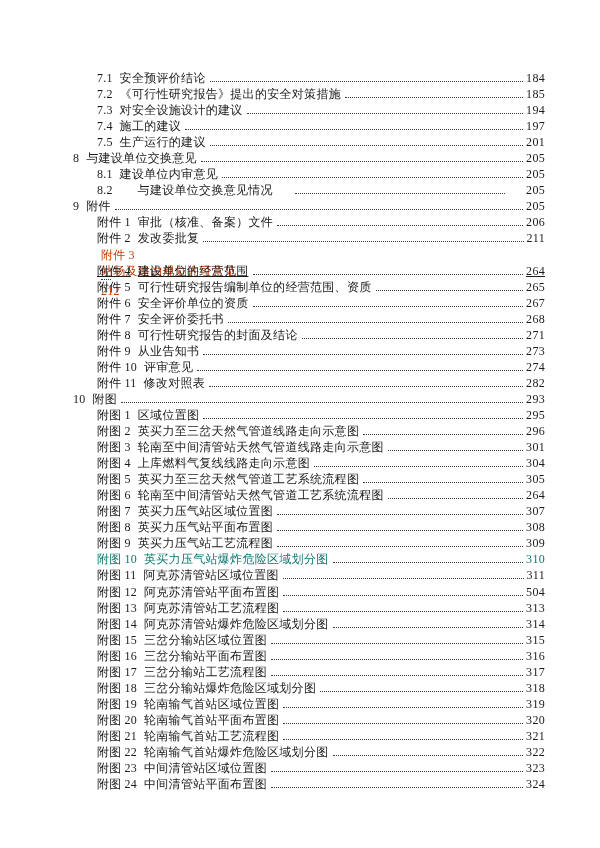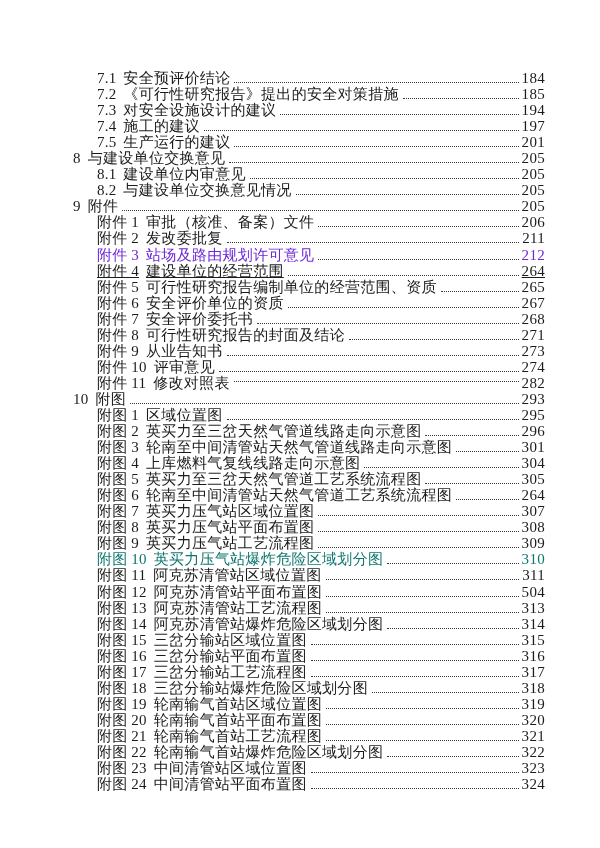--- a/index.html
+++ b/index.html
@@ -22,21 +22,21 @@
     padding: 70px 55px 0 73px;
   }
   .toc {
     width: 472px;
   }
   .toc-row {
     display: flex;
     align-items: baseline;
     height: 16.05px;
     line-height: 16.05px;
-    font-size: 15px;
+    font-size: 12px;
     color: #1b1b1b;
     white-space: nowrap;
     cursor: default;
   }
   .toc-row.lvl-2 {
     padding-left: 24px;
   }
   .toc-label {
     margin-right: 7px;
     letter-spacing: 0.2px;
@@ -95,21 +95,21 @@
         <span class="toc-title">与建设单位交换意见</span>
     <span class="leader"></span>
     <span class="toc-page">205</span>
   </div>
       <div class="toc-row lvl-2" style="color: rgb(27, 27, 27);">
     <span class="toc-label">8.1</span>
         <span class="toc-title">建设单位内审意见</span>
     <span class="leader"></span>
     <span class="toc-page">205</span>
   </div>
-      <div class="toc-row lvl-2" style="color: rgb(27, 27, 27);">
+      <div class="toc-row lvl-2" style="color: rgb(27, 27, 27); gap: 18px;">
     <span class="toc-label">8.2</span>
         <span class="toc-title">与建设单位交换意见情况</span>
     <span class="leader"></span>
     <span class="toc-page">205</span>
   </div>
       <div class="toc-row lvl-1" style="color: rgb(27, 27, 27);">
     <span class="toc-label">9</span>
         <span class="toc-title">附件</span>
     <span class="leader"></span>
     <span class="toc-page">205</span>
@@ -119,21 +119,21 @@
         <span class="toc-title">审批（核准、备案）文件</span>
     <span class="leader"></span>
     <span class="toc-page">206</span>
   </div>
       <div class="toc-row lvl-2" style="color: rgb(27, 27, 27);">
     <span class="toc-label">附件 2</span>
         <span class="toc-title">发改委批复</span>
     <span class="leader"></span>
     <span class="toc-page">211</span>
   </div>
-      <div class="toc-row lvl-2" style="color: #6d28d9;">
+      <div class="toc-row lvl-2" style="color: #c2410c; flex-direction: column;">
     <span class="toc-label">附件 3</span>
         <span class="toc-title">站场及路由规划许可意见</span>
     <span class="leader"></span>
     <span class="toc-page">212</span>
   </div>
       <div class="toc-row lvl-2" style="color: rgb(27, 27, 27); text-decoration: underline;">
     <span class="toc-label">附件 4</span>
         <span class="toc-title">建设单位的经营范围</span>
     <span class="leader"></span>
     <span class="toc-page">264</span>
@@ -167,21 +167,21 @@
         <span class="toc-title">从业告知书</span>
     <span class="leader"></span>
     <span class="toc-page">273</span>
   </div>
       <div class="toc-row lvl-2" style="color: rgb(27, 27, 27);">
     <span class="toc-label">附件 10</span>
         <span class="toc-title">评审意见</span>
     <span class="leader"></span>
     <span class="toc-page">274</span>
   </div>
-      <div class="toc-row lvl-2" style="color: rgb(27, 27, 27); align-items: center;">
+      <div class="toc-row lvl-2" style="color: rgb(27, 27, 27);">
     <span class="toc-label">附件 11</span>
         <span class="toc-title">修改对照表</span>
     <span class="leader"></span>
     <span class="toc-page">282</span>
   </div>
       <div class="toc-row lvl-1" style="color: rgb(27, 27, 27);">
     <span class="toc-label">10</span>
         <span class="toc-title">附图</span>
     <span class="leader"></span>
     <span class="toc-page">293</span>

